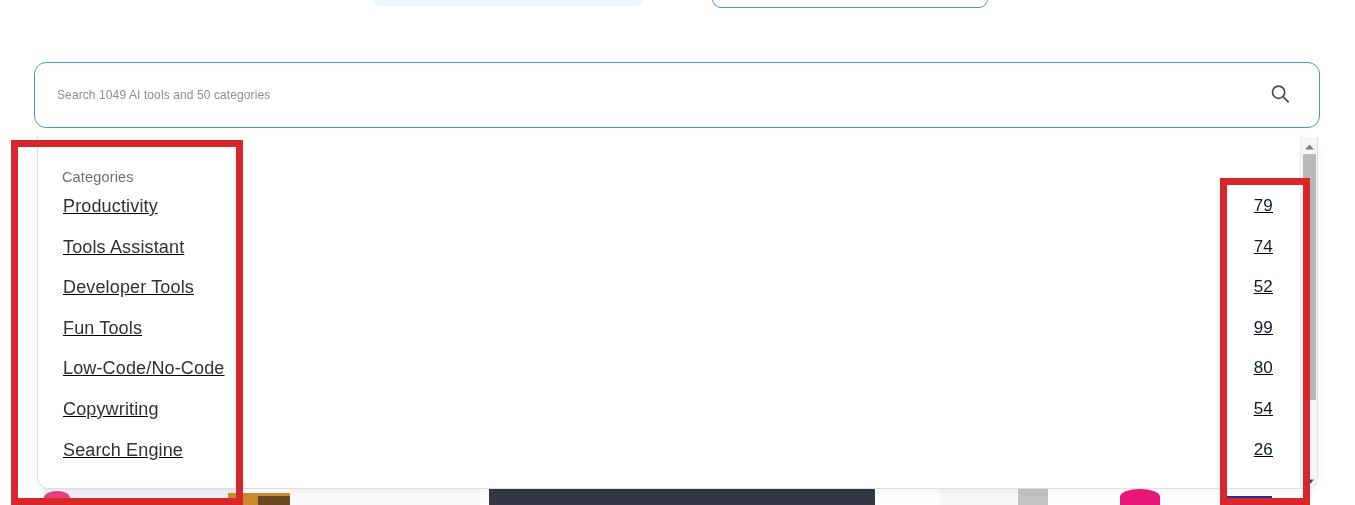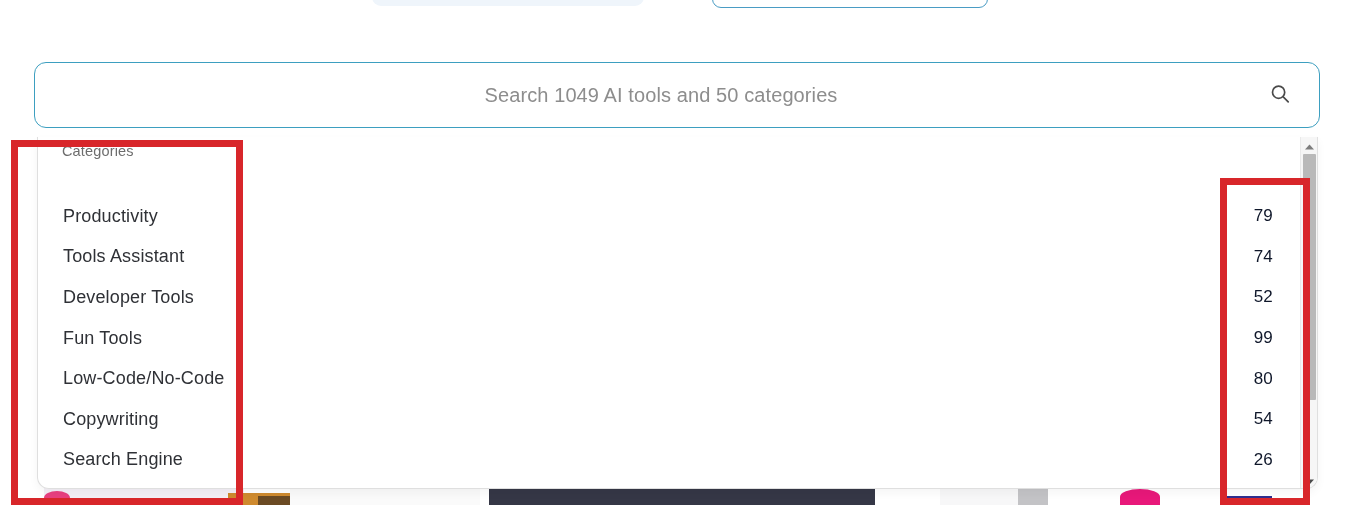--- a/index.html
+++ b/index.html
@@ -46,24 +46,23 @@
     display: flex;
     align-items: center;
     padding: 0 24px 0 22px;
   }
   .search-input {
     flex: 1;
     border: none;
     outline: none;
     background: transparent;
     font-family: "Liberation Sans", sans-serif;
-    font-size: 20px;
+    font-size: 12px;
     color: #3b3b3b;
     letter-spacing: .1px;
-    text-align: center;
   }
   .search-input::placeholder { color: #8d8d8d; }
   .search-icon-btn {
     width: 30px; height: 30px;
     display: flex; align-items: center; justify-content: center;
     background: none; border: none; cursor: pointer;
   }
 
   
   .dropdown {
@@ -72,37 +71,38 @@
     width: 1281px; height: 352px;
     background: #ffffff;
     border: 1px solid #dfdfdf;
     border-top: none;
     border-radius: 0 0 12px 12px;
     box-shadow: 0 4px 10px rgba(0,0,0,.045);
     overflow: hidden;
   }
   .dd-header {
     position: absolute;
-    left: 24px; top: 6px;
+    left: 24px; top: 32px;
     font-size: 14.5px;
     color: #6d6d6d;
     letter-spacing: .15px;
   }
   .dd-list {
     position: absolute;
     left: 0; top: 59px;
     width: 1281px;
   }
   .dd-row {
     position: relative;
     height: 40.6px;
     display: flex;
-    align-items: center;
+    align-items: flex-start;
     padding: 0 46px 0 25px;
     cursor: pointer;
+    text-decoration: underline;
   }
   .dd-label {
     font-size: 18px;
     color: #2f3136;
     letter-spacing: .15px;
   }
   .dd-count {
     margin-left: auto;
     font-size: 17px;
     color: #0f172a;

